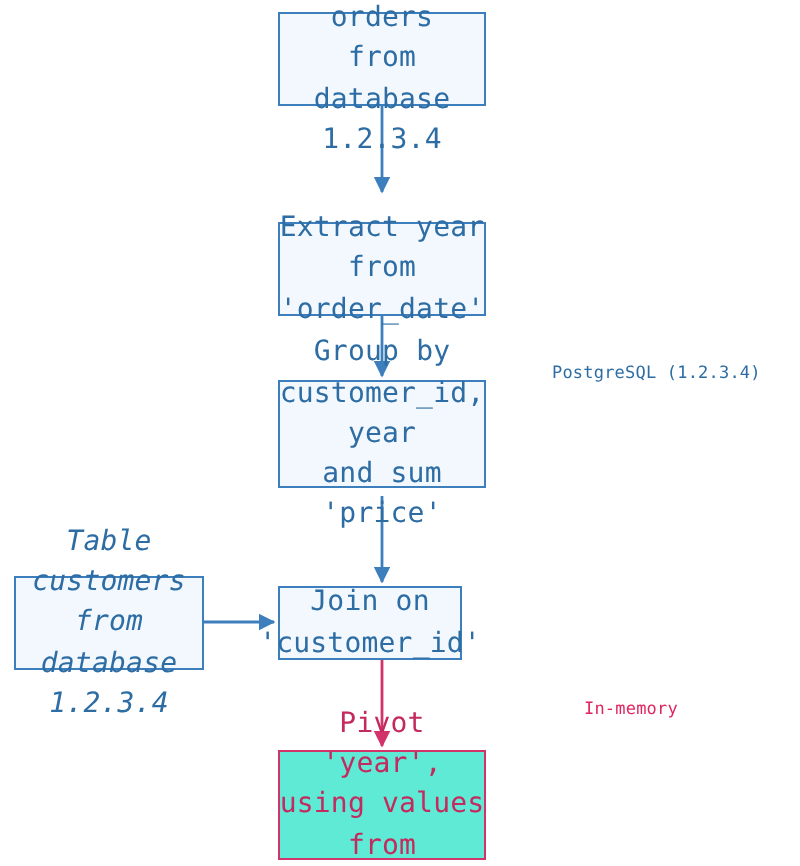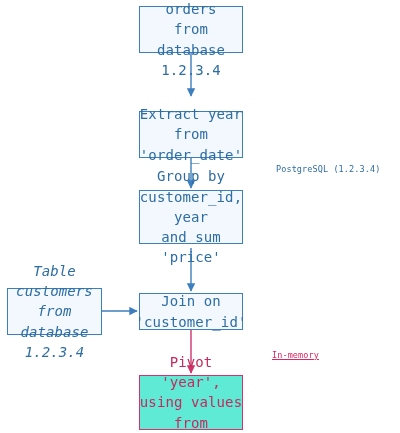--- a/index.html
+++ b/index.html
@@ -42,21 +42,21 @@
     border: 1px solid #d1336a;
     background: #5eead4;
     color: #c42a5f;
   }
   .label {
     position: absolute;
     font-size: 8.5px;
     letter-spacing: 0.1px;
     white-space: pre;
   }
-  .label.blue { color: #2e6da4; }
+  .label.blue { color: #2e6da4; margin-top: 18px; }
   .label.pink { color: #e0245e; }
   svg.edges {
     position: absolute;
     left: 0;
     top: 0;
     width: 400px;
     height: 433px;
     pointer-events: none;
   }
 </style>
@@ -88,24 +88,24 @@
       <div class="node blue" style="left: 139px; top: 98px; width: 104px; height: 47px; margin-top: 13px;">Extract year
 from
 'order_date'</div>
       <div class="node blue" style="left: 139px; top: 190px; width: 104px; height: 54px;">Group by
 customer_id,
 year
 and sum 'price'</div>
       <div class="node blue" style="left: 7px; top: 288px; width: 95px; height: 47px; font-style: italic;">Table customers
 from database
 1.2.3.4</div>
-      <div class="node blue" style="left: 139px; top: 293px; width: 104px; height: 37px;">Join on
+      <div class="node blue" style="left: 139px; top: 293px; width: 92px; height: 37px;">Join on
 'customer_id'</div>
       <div class="node pink" style="left: 139px; top: 375px; width: 104px; height: 55px;">Pivot 'year',
 using values
 from
 'sum(price)'</div>
     </div>
   <div id="label-layer">
       <div class="label blue" style="left: 276px; top: 164px;">PostgreSQL (1.2.3.4)</div>
-      <div class="label pink" style="left: 272px; top: 350px; text-decoration: underline;">In-memory</div>
+      <div class="label pink" style="left: 292px; top: 350px;">In-memory</div>
     </div>
 </div>
 
 </body></html>

